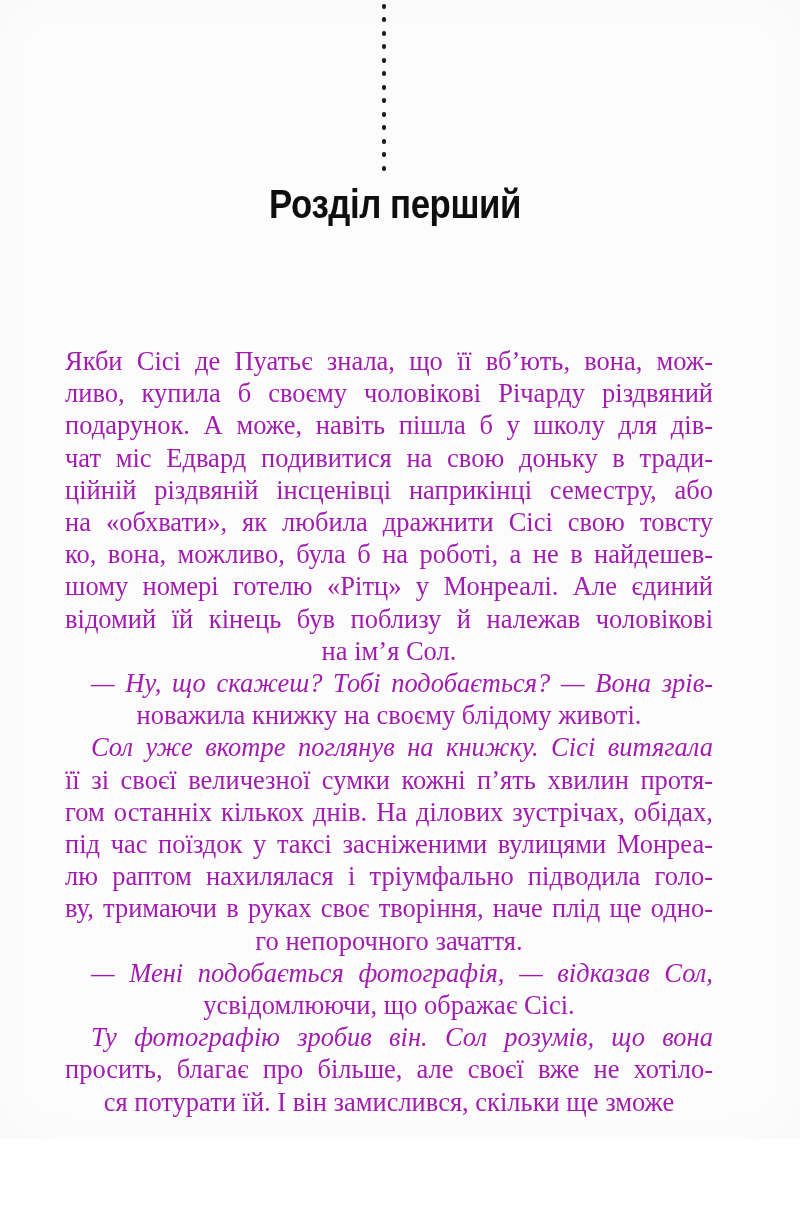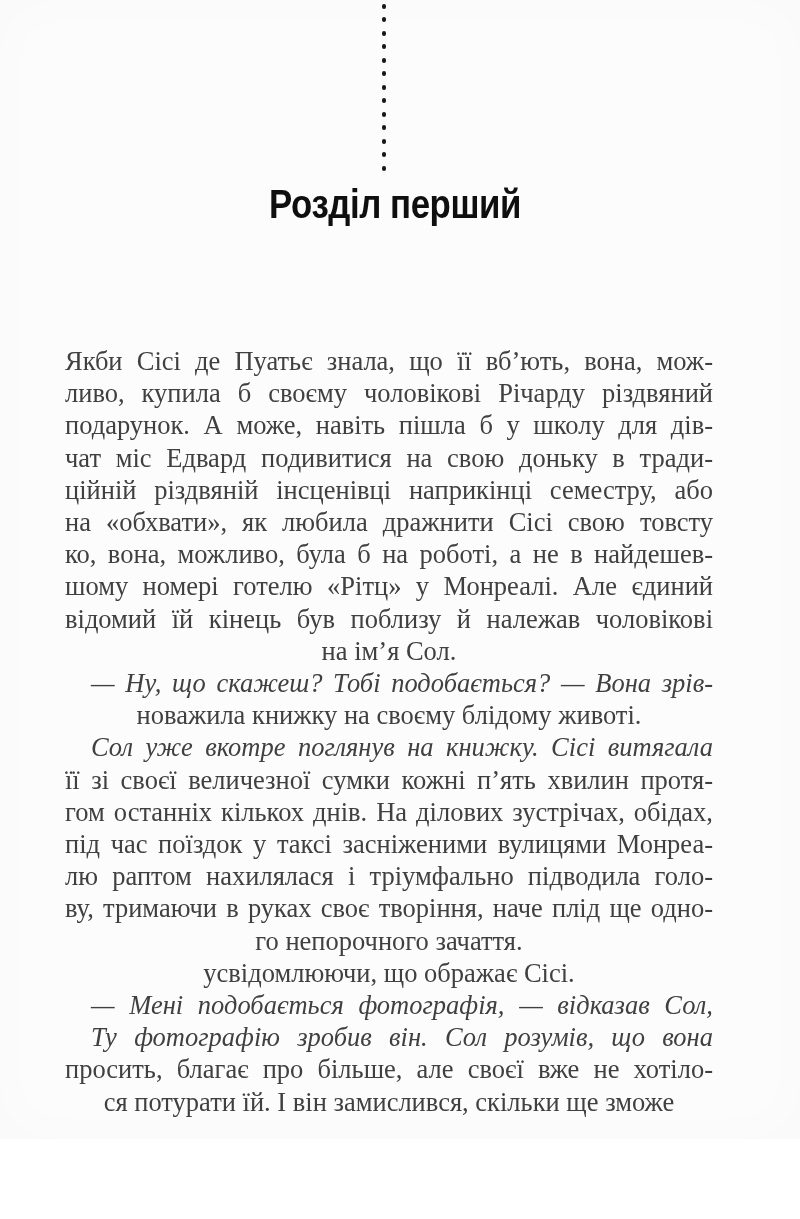--- a/index.html
+++ b/index.html
@@ -46,21 +46,21 @@
     white-space: nowrap;
   }
   .text {
     position: absolute;
     left: 65px;
     top: 345px;
     width: 648px;
     font-family: "Liberation Serif", serif;
     font-size: 26.5px;
     line-height: 32.2px;
-    color: #404040;
+    color: #a21caf;
   }
   .para { margin: 0; }
   .line {
     text-align: center;
     white-space: nowrap;
     overflow: visible;
   }
   .line.fill {
     white-space: normal;
     text-align: justify;
@@ -108,22 +108,22 @@
       <div class="para">
         <div class="line fill indent">Сол уже вкотре поглянув на книжку. Сісі витягала</div>
         <div class="line fill">її зі своєї величезної сумки кожні п’ять хвилин протя-</div>
         <div class="line fill">гом останніх кількох днів. На ділових зустрічах, обідах,</div>
         <div class="line fill">під час поїздок у таксі засніженими вулицями Монреа-</div>
         <div class="line fill">лю раптом нахилялася і тріумфально підводила голо-</div>
         <div class="line fill">ву, тримаючи в руках своє творіння, наче плід ще одно-</div>
         <div class="line">го непорочного зачаття.</div>
       </div>
       <div class="para">
+        <div class="line fill indent">— Мені подобається фотографія, — відказав Сол,</div>
         <div class="line">усвідомлюючи, що ображає Сісі.</div>
-        <div class="line fill indent">— Мені подобається фотографія, — відказав Сол,</div>
       </div>
       <div class="para">
         <div class="line fill indent">Ту фотографію зробив він. Сол розумів, що вона</div>
         <div class="line fill">просить, благає про більше, але своєї вже не хотіло-</div>
         <div class="line">ся потурати їй. І він замислився, скільки ще зможе</div>
       </div>
     </div>
 </div>
 
 </body></html>

